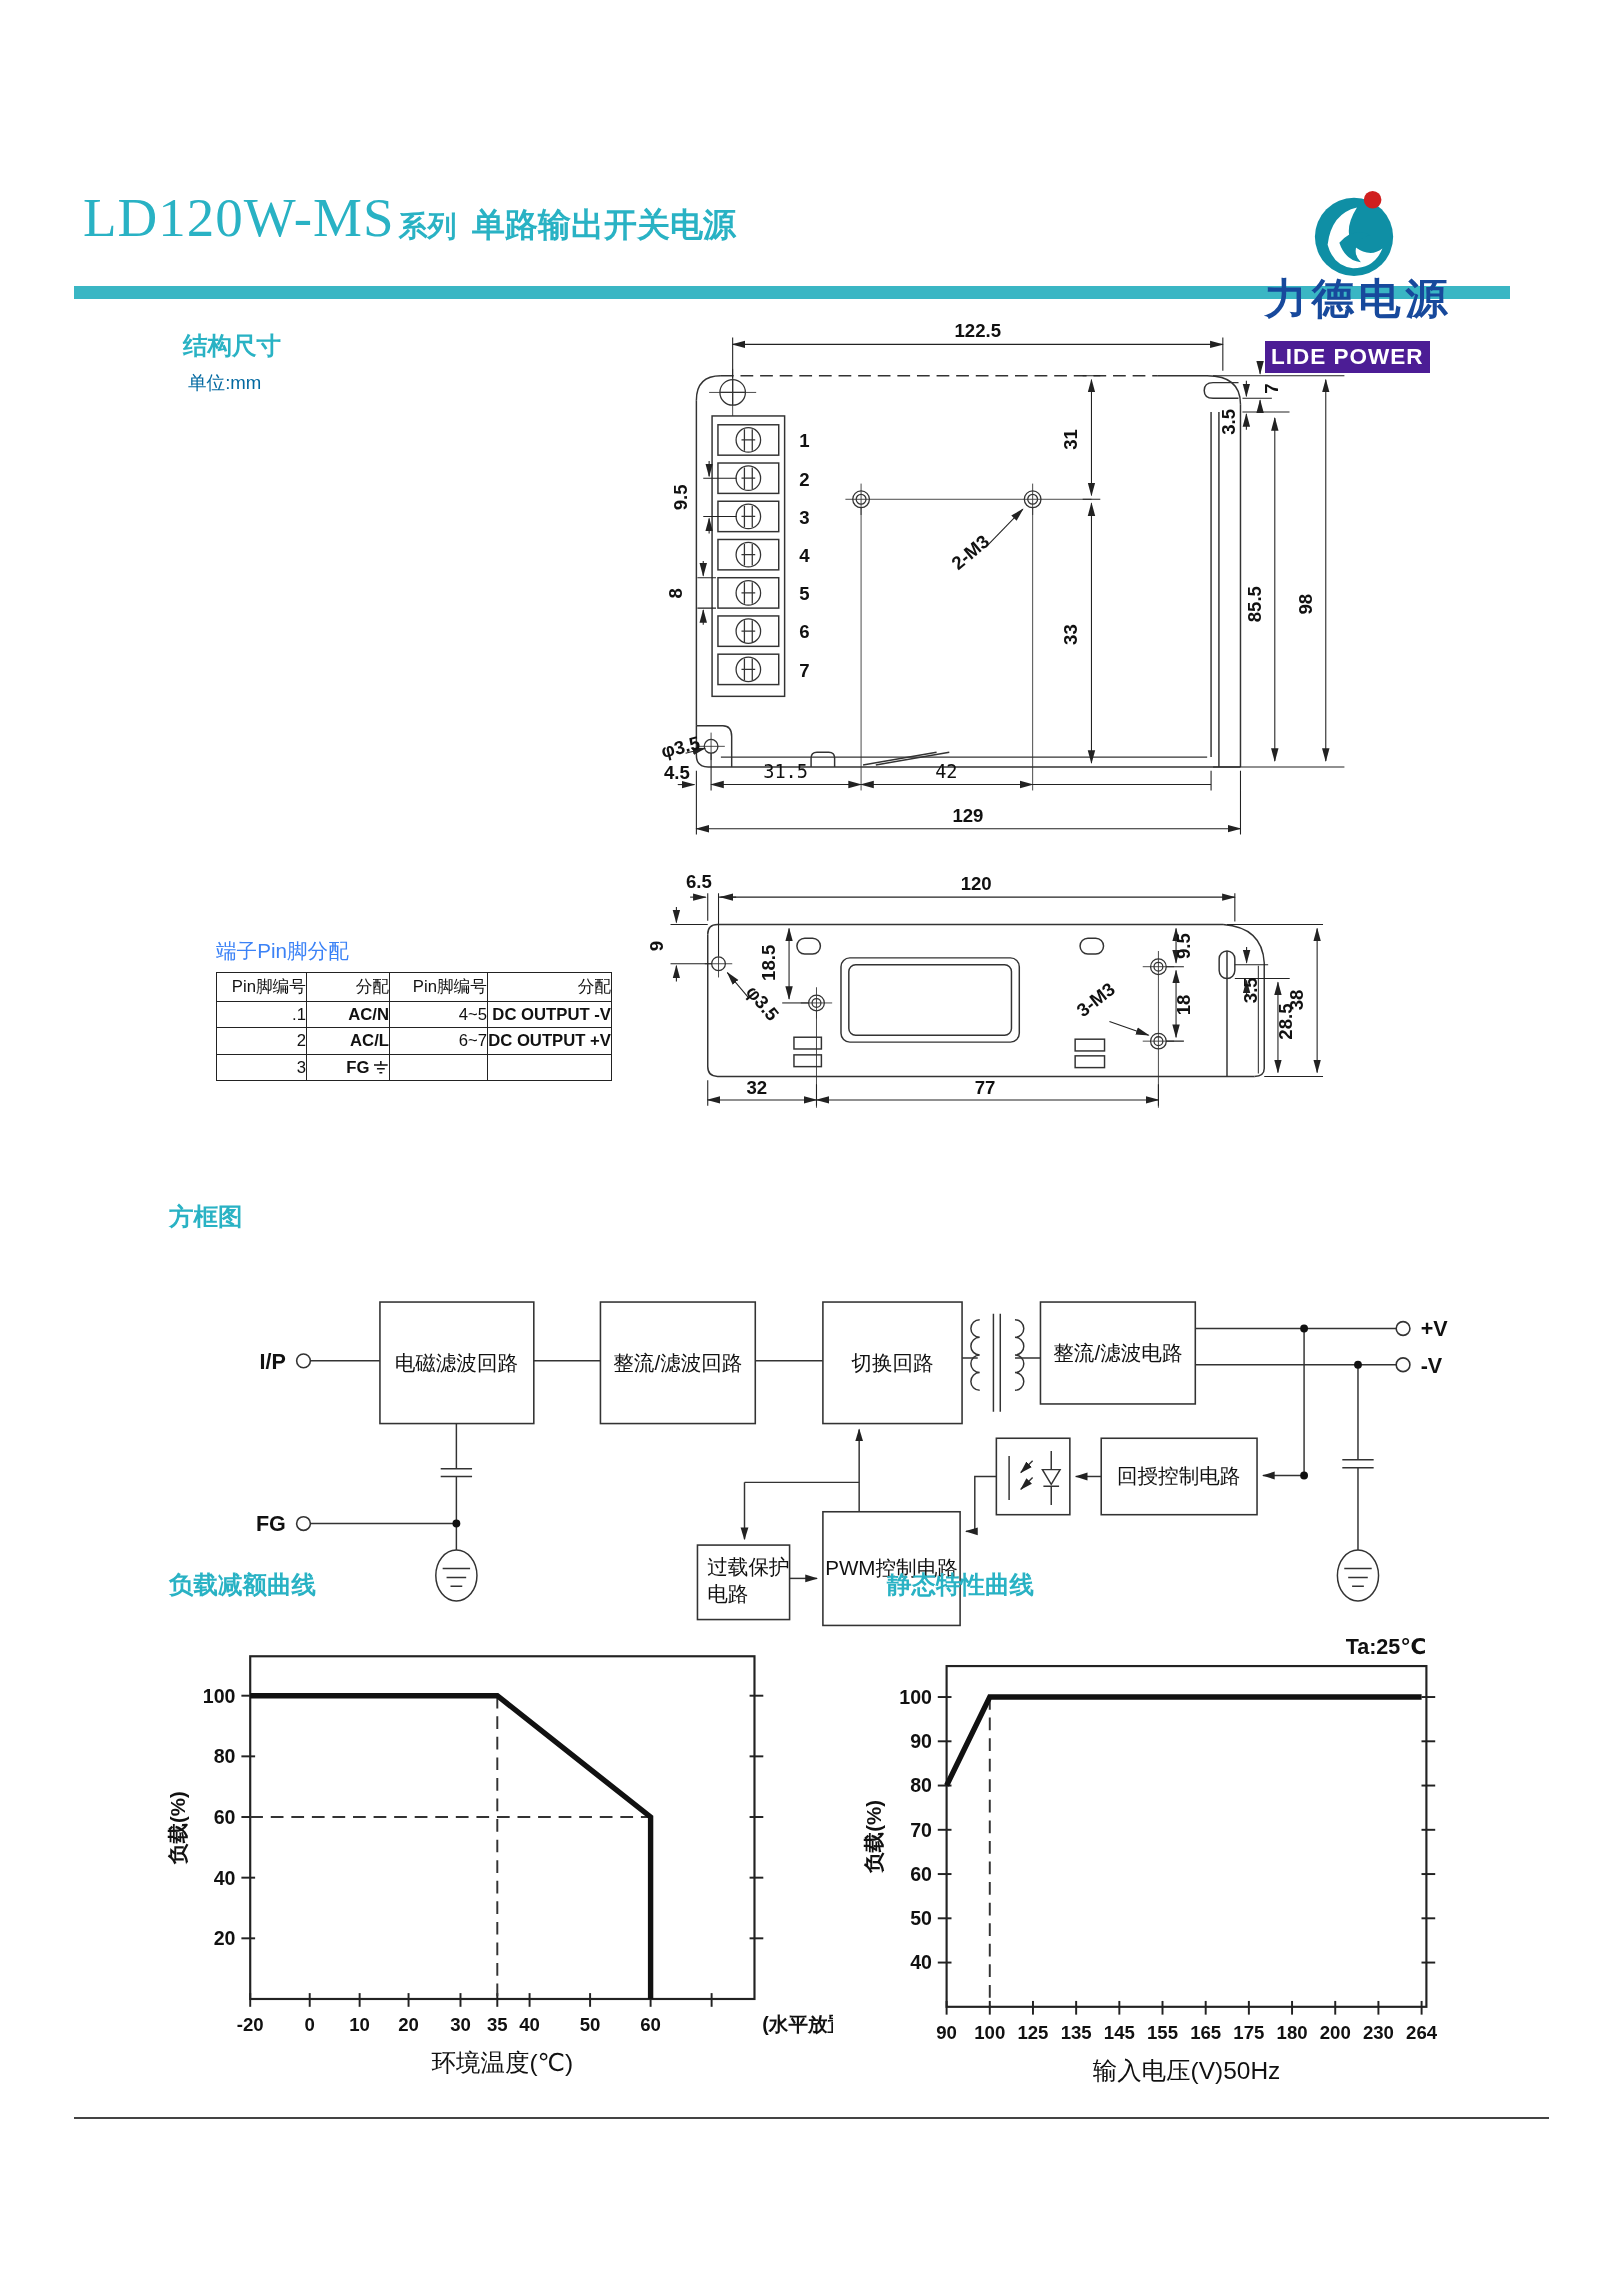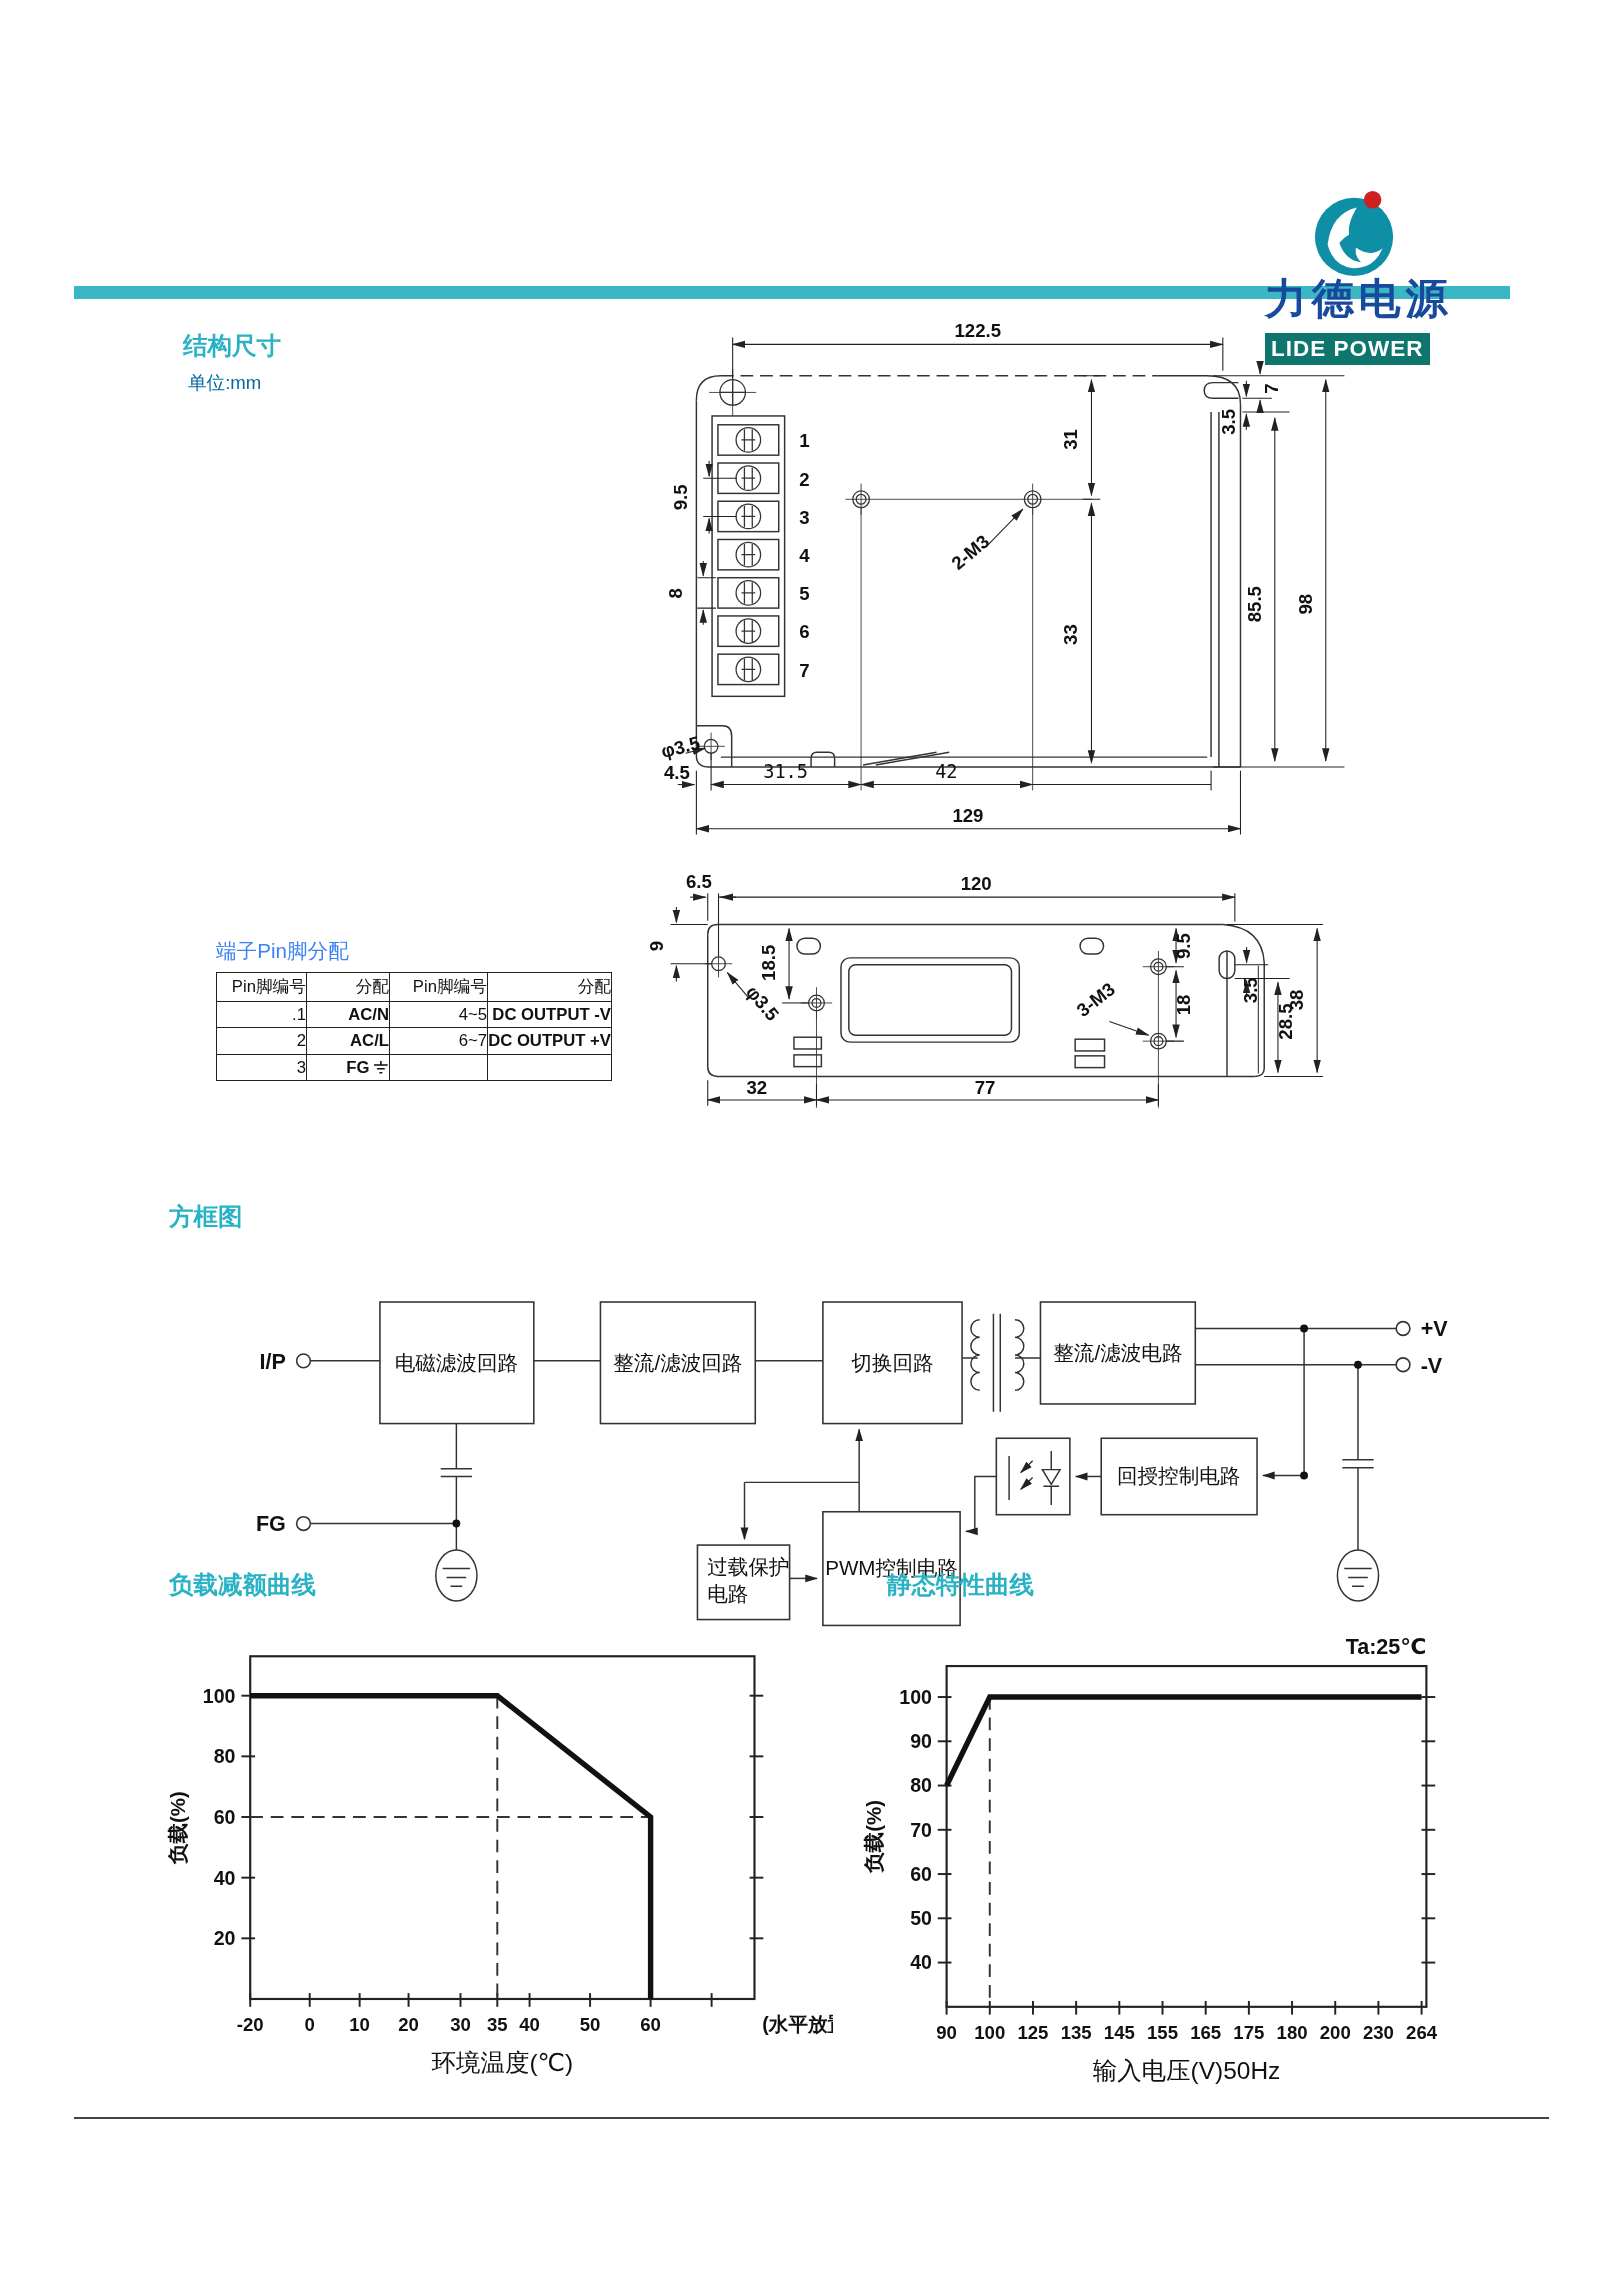--- a/index.html
+++ b/index.html
@@ -7,21 +7,21 @@
         font-family:"Liberation Sans","DejaVu Sans",sans-serif;color:#111;}
   .abs{position:absolute;}
   .hdr-title{left:83px;top:186px;display:flex;align-items:baseline;white-space:nowrap;}
   .hdr-model{font-family:"Liberation Serif","DejaVu Serif",serif;font-size:55px;color:#29b2c4;letter-spacing:1px;}
   .hdr-series{font-size:29px;font-weight:bold;color:#29b2c4;margin-left:3.9px;}
   .hdr-sub{font-size:33px;font-weight:bold;color:#29b2c4;margin-left:15.7px;}
   .band{left:74px;top:286px;width:1436px;height:12.7px;background:#3ab6c4;}
   .logo{left:1257px;top:184px;display:flex;align-items:center;flex-direction:column;}
   .logo-txt{margin-left:7.8px;}
   .logo-cn{font-size:42px;font-weight:bold;color:#17499c;letter-spacing:4.9px;line-height:1;}
-  .logo-en{margin-top:13px;width:165px;height:32px;background:#0f766e;color:#fff;font-size:22.5px;
+  .logo-en{margin-top:21px;width:165px;height:32px;background:#4c1d95;color:#fff;font-size:22.5px;
            font-weight:bold;display:flex;align-items:center;justify-content:center;letter-spacing:1px;}
   .sec-h{font-size:24.5px;font-weight:bold;color:#29b2c4;}
   .unit-note{font-size:18.6px;color:#0369a1;}
   .tbl-title{font-size:20.6px;color:#3b82f6;margin-bottom:6.9px;}
   table.pin{border-collapse:collapse;}
   table.pin td,table.pin th{border:1.6px solid #222;font-size:16.7px;text-align:right;padding:0;height:25.5px;font-weight:normal;}
   table.pin tr.hd th{height:28px;}
   table.pin td.b{font-weight:bold;}
   svg text{font-family:"Liberation Sans","DejaVu Sans",sans-serif;fill:#111;}
   text.dim{font-size:19px;font-weight:bold;}
@@ -29,20 +29,25 @@
   text.blk{font-size:21px;}
   text.io{font-size:22px;font-weight:bold;}
   .foot{left:74px;top:2117px;width:1475px;border-top:2px solid #444;height:0;}
   .gnd-ic{display:inline-block;vertical-align:-2px;margin-left:3.9px;}
 </style>
 </head>
 <body>
 
 <div id="page">
 
+  <div class="abs hdr-title">
+    <span class="hdr-model">LD120W-MS</span>
+    <span class="hdr-series">系列</span>
+    <span class="hdr-sub">单路输出开关电源</span>
+  </div>
   <div class="abs band"></div>
 
   <div class="abs logo">
     <svg width="90" height="94" viewBox="0 0 92 96">
       <circle cx="45" cy="54" r="40" fill="#0f8fa5"></circle>
       <path d="M18,62 Q22,30 48,24 Q38,40 40,52 Q42,66 58,70 Q66,72 74,66 Q66,86 44,86 Q24,84 18,62 Z" fill="#ffffff"></path>
       <path d="M30,60 Q44,44 62,52 Q52,54 48,62 Q44,72 52,80 Q36,78 30,60 Z" fill="#0f8fa5"></path>
       <circle cx="64" cy="16" r="9" fill="#d01f1f"></circle>
     </svg>
     <div class="logo-txt">

